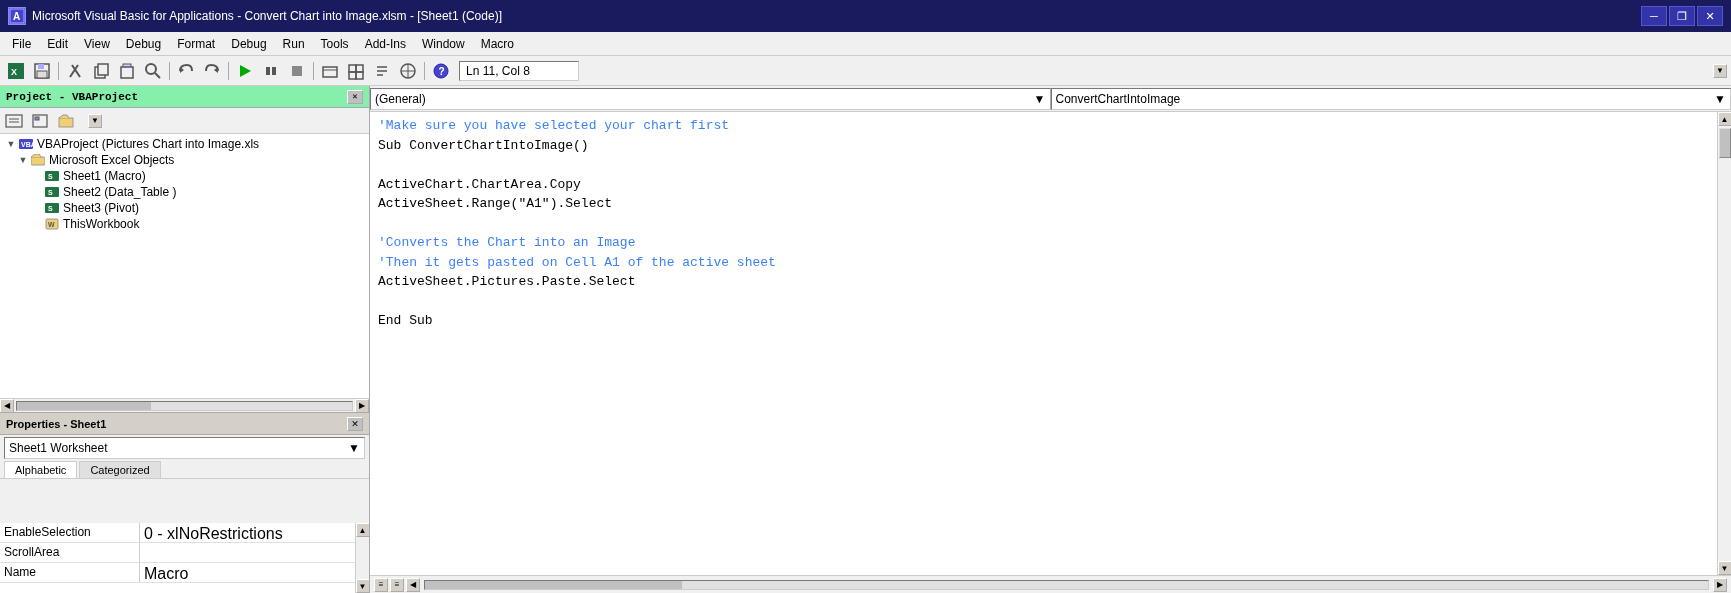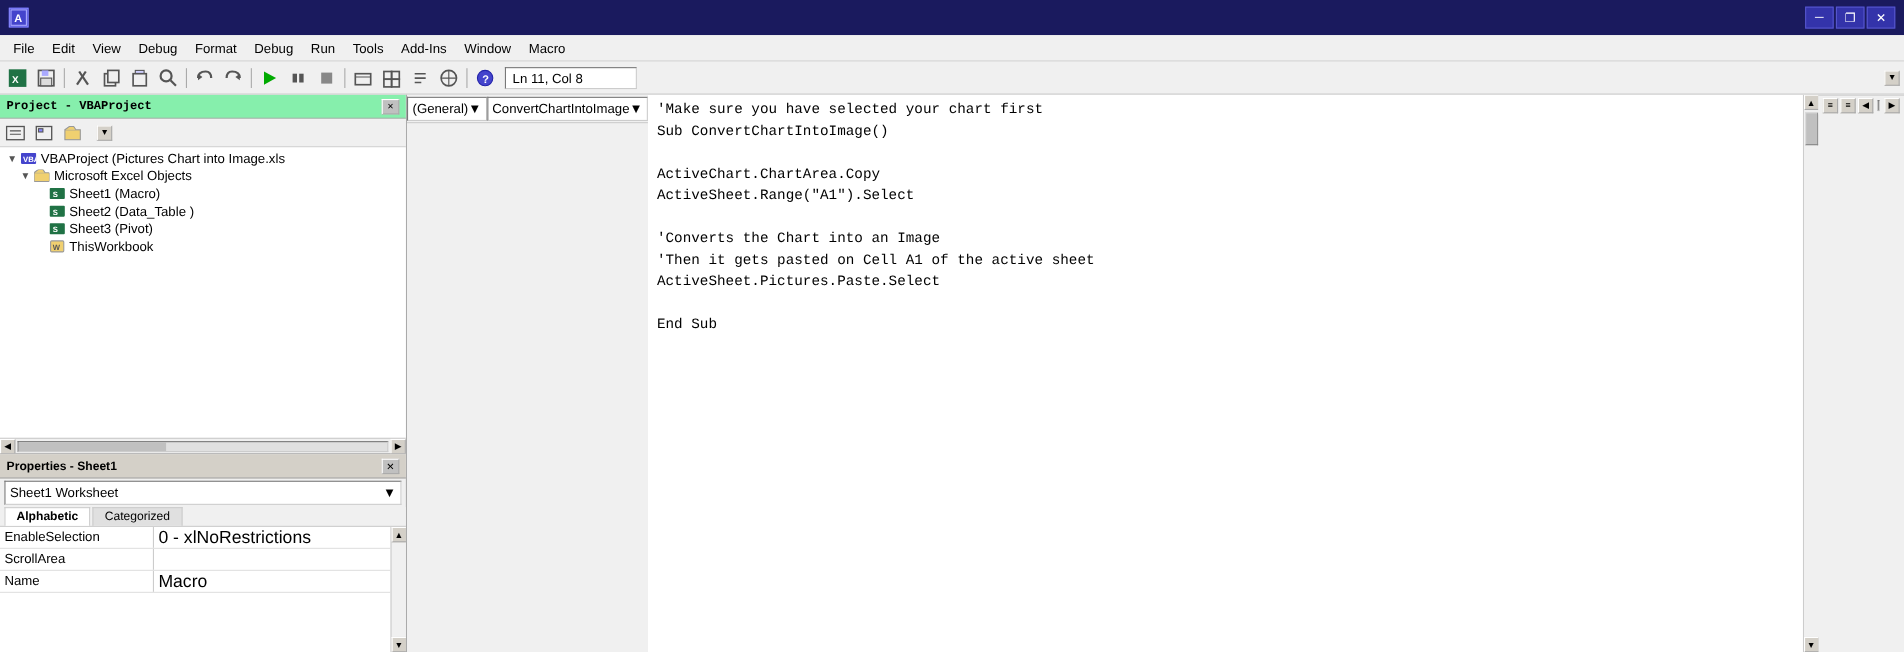--- a/index.html
+++ b/index.html
@@ -256,21 +256,21 @@
       padding: 2px 10px;
       font-size: 11px;
       cursor: pointer;
       border: 1px solid #ccc;
       border-bottom: none;
       background: #e0e0e0;
       margin-right: 2px;
     }
     .props-tab.active {
       background: white;
-      font-weight: bold;
+      font-weight: normal;
     }
     .props-table {
       flex: 1;
       overflow-y: auto;
       background: white;
     }
     .props-row {
       display: flex;
       border-bottom: 1px solid #e0e0e0;
       height: 20px;
@@ -296,21 +296,21 @@
       display: flex;
       flex-direction: column;
       align-items: center;
       flex-shrink: 0;
     }
 
     
     .code-area {
       flex: 1;
       display: flex;
-      flex-direction: row;
+      flex-direction: column;
       overflow: hidden;
     }
     .code-header {
       display: flex;
       align-items: center;
       height: 26px;
       background: #f0f0f0;
       border-bottom: 1px solid #ccc;
       flex-shrink: 0;
     }
@@ -333,21 +333,21 @@
       font-family: 'Courier New', Courier, monospace;
       font-size: 13px;
       position: relative;
     }
     .code-line {
       white-space: pre;
       line-height: 1.5;
       color: #000;
     }
     .code-comment {
-      color: #000000;
+      color: #3b82f6;
     }
     .code-scrollbar-right {
       width: 14px;
       background: #f0f0f0;
       border-left: 1px solid #ccc;
       display: flex;
       flex-direction: column;
       align-items: center;
       flex-shrink: 0;
     }
@@ -385,20 +385,21 @@
 <body>
 
 <div class="title-bar">
   <div class="title-bar-left">
     <div class="title-bar-icon">
       <svg width="16" height="16" viewBox="0 0 16 16">
         <rect x="1" y="1" width="14" height="14" fill="#4444cc" stroke="#aaaaff"></rect>
         <text x="4" y="12" font-size="10" fill="white" font-weight="bold">A</text>
       </svg>
     </div>
+    <span class="title-bar-title">Microsoft Visual Basic for Applications - Convert Chart into Image.xlsm - [Sheet1 (Code)]</span>
   </div>
   <div class="title-bar-controls">
     <div class="title-btn">─</div>
     <div class="title-btn">❐</div>
     <div class="title-btn">✕</div>
   </div>
 </div>
 
 <div class="menu-bar">
 <div class="menu-item">File</div>
@@ -642,21 +643,21 @@
         <div class="panel-close-btn">✕</div>
       </div>
       <div class="props-selector">
         <span>Sheet1 Worksheet</span>
         <span>▼</span>
       </div>
       <div class="props-tabs">
         <div class="props-tab active">Alphabetic</div>
         <div class="props-tab">Categorized</div>
       </div>
-      <div style="display:flex; flex:1; overflow:hidden;">
+      <div style="display:flex; flex:1; overflow:hidden;margin-top:44px;">
         <div class="props-table">
           <div class="props-row">
             <div class="props-key">EnableSelection</div>
             <div class="props-val">0 - xlNoRestrictions</div>
           </div>
           <div class="props-row">
             <div class="props-key">ScrollArea</div>
             <div class="props-val"></div>
           </div>
           <div class="props-row">

